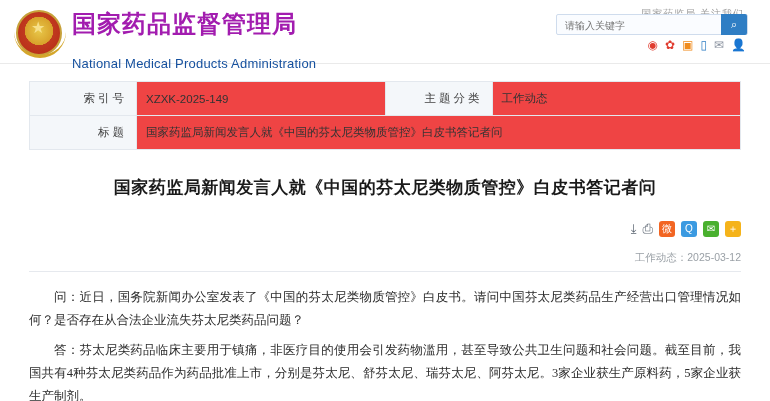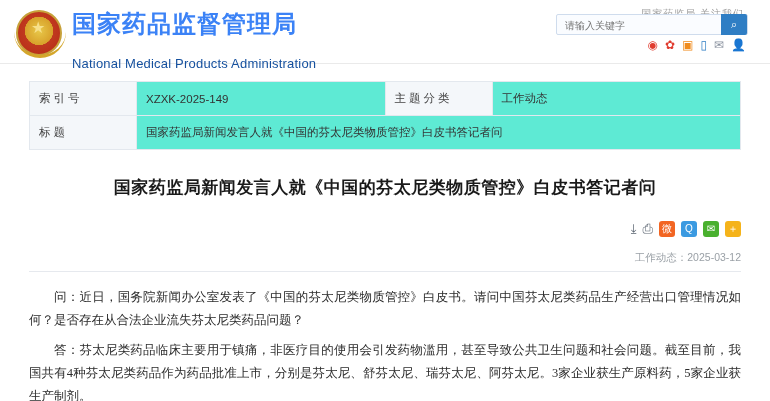--- a/index.html
+++ b/index.html
@@ -59,21 +59,21 @@
     box-sizing: border-box;
   }
   .title-block {
     position: absolute;
     left: 72px;
     top: 8px;
   }
   .title-cn {
     font-size: 24px;
     font-weight: bold;
-    color: #3b82f6;
+    color: #a21caf;
     letter-spacing: 1px;
     font-family: "Liberation Serif", serif;
     white-space: nowrap;
   }
   .title-en {
     margin-top: 16px;
     font-size: 13px;
     color: #15509e;
     letter-spacing: 0.2px;
     white-space: nowrap;
@@ -159,27 +159,27 @@
     table-layout: fixed;
   }
   .info-table td {
     border: 1px solid #e3e8ee;
     height: 27px;
     padding: 3px 9px;
     vertical-align: middle;
   }
   .info-table td.lbl {
     background: #f4f7fa;
-    text-align: left;
+    text-align: right;
     color: #444;
     letter-spacing: 3px;
     width: 88px;
   }
   .info-table td.val {
-    background: #5eead4;
+    background: #ef4444;
     color: #333;
   }
 
   
   .art-title {
     text-align: center;
     font-size: 17px;
     font-weight: bold;
     color: #1a1a1a;
     margin-top: 26px;

